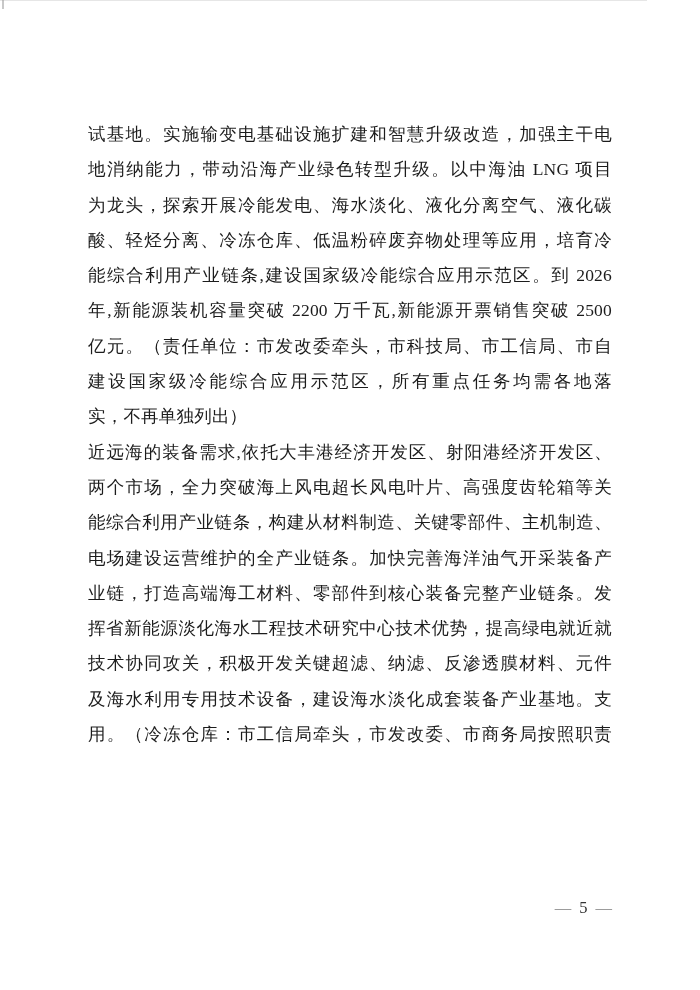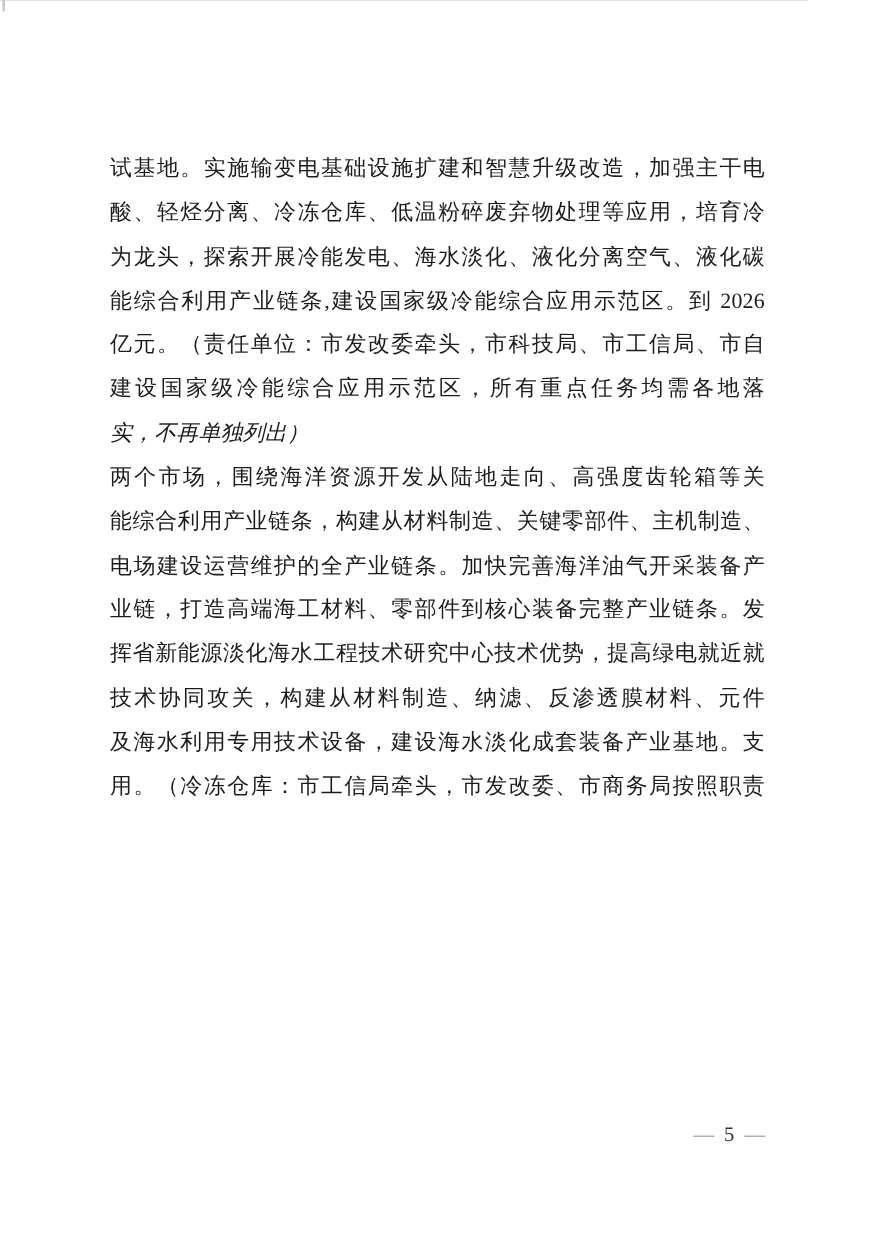--- a/index.html
+++ b/index.html
@@ -37,21 +37,20 @@
     font-size: 17.5px;
     text-align: justify;
     text-align-last: justify;
     text-justify: inter-character;
     white-space: normal;
     letter-spacing: 0.2px;
   }
   .line.short {
     text-align: right;
     text-align-last: left;
-    font-style: italic;
   }
   .line.indent {
     text-indent: 36px;
   }
   .lead-bold {
     font-weight: bold;
   }
   .footer {
     position: absolute;
     top: 898px;
@@ -67,33 +66,36 @@
 </head>
 <body>
 
 <div class="page">
   <div class="scan-top-line"></div>
   <div class="scan-corner-mark"></div>
 
   <div class="text-block">
 
     <div class="line">试基地。实施输变电基础设施扩建和智慧升级改造，加强主干电</div>
+    <div class="line">地消纳能力，带动沿海产业绿色转型升级。以中海油 LNG 项目</div>
+    <div class="line">为龙头，探索开展冷能发电、海水淡化、液化分离空气、液化碳</div>
     <div class="line">酸、轻烃分离、冷冻仓库、低温粉碎废弃物处理等应用，培育冷</div>
-    <div class="line">为龙头，探索开展冷能发电、海水淡化、液化分离空气、液化碳</div>
     <div class="line">能综合利用产业链条,建设国家级冷能综合应用示范区。到 2026</div>
+    <div class="line">年,新能源装机容量突破 2200 万千瓦,新能源开票销售突破 2500</div>
     <div class="line">亿元。（责任单位：市发改委牵头，市科技局、市工信局、市自</div>
     <div class="line">建设国家级冷能综合应用示范区，所有重点任务均需各地落</div>
     <div class="line short">实，不再单独列出）</div>
 
-    <div class="line">两个市场，围绕海洋资源开发从陆地走向、高强度齿轮箱等关</div>
+    <div class="line">近远海的装备需求,依托大丰港经济开发区、射阳港经济开发区、</div>
+    <div class="line">两个市场，全力突破海上风电超长风电叶片、高强度齿轮箱等关</div>
     <div class="line">能综合利用产业链条，构建从材料制造、关键零部件、主机制造、</div>
     <div class="line">电场建设运营维护的全产业链条。加快完善海洋油气开采装备产</div>
     <div class="line">业链，打造高端海工材料、零部件到核心装备完整产业链条。发</div>
     <div class="line">挥省新能源淡化海水工程技术研究中心技术优势，提高绿电就近就</div>
-    <div class="line">技术协同攻关，构建从材料制造、纳滤、反渗透膜材料、元件</div>
+    <div class="line">技术协同攻关，积极开发关键超滤、纳滤、反渗透膜材料、元件</div>
     <div class="line">及海水利用专用技术设备，建设海水淡化成套装备产业基地。支</div>
     <div class="line">用。（冷冻仓库：市工信局牵头，市发改委、市商务局按照职责</div>
   </div>
 
   <div class="footer">
     <span class="dash">—</span><span class="num">5</span><span class="dash">—</span>
   </div>
 </div>
 
 </body></html>

